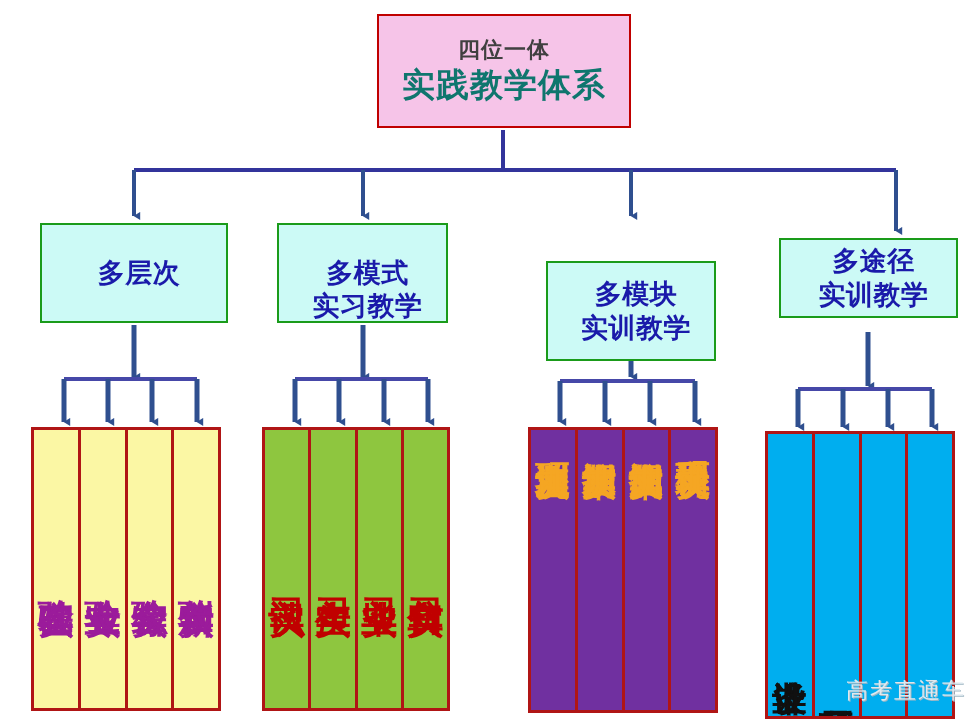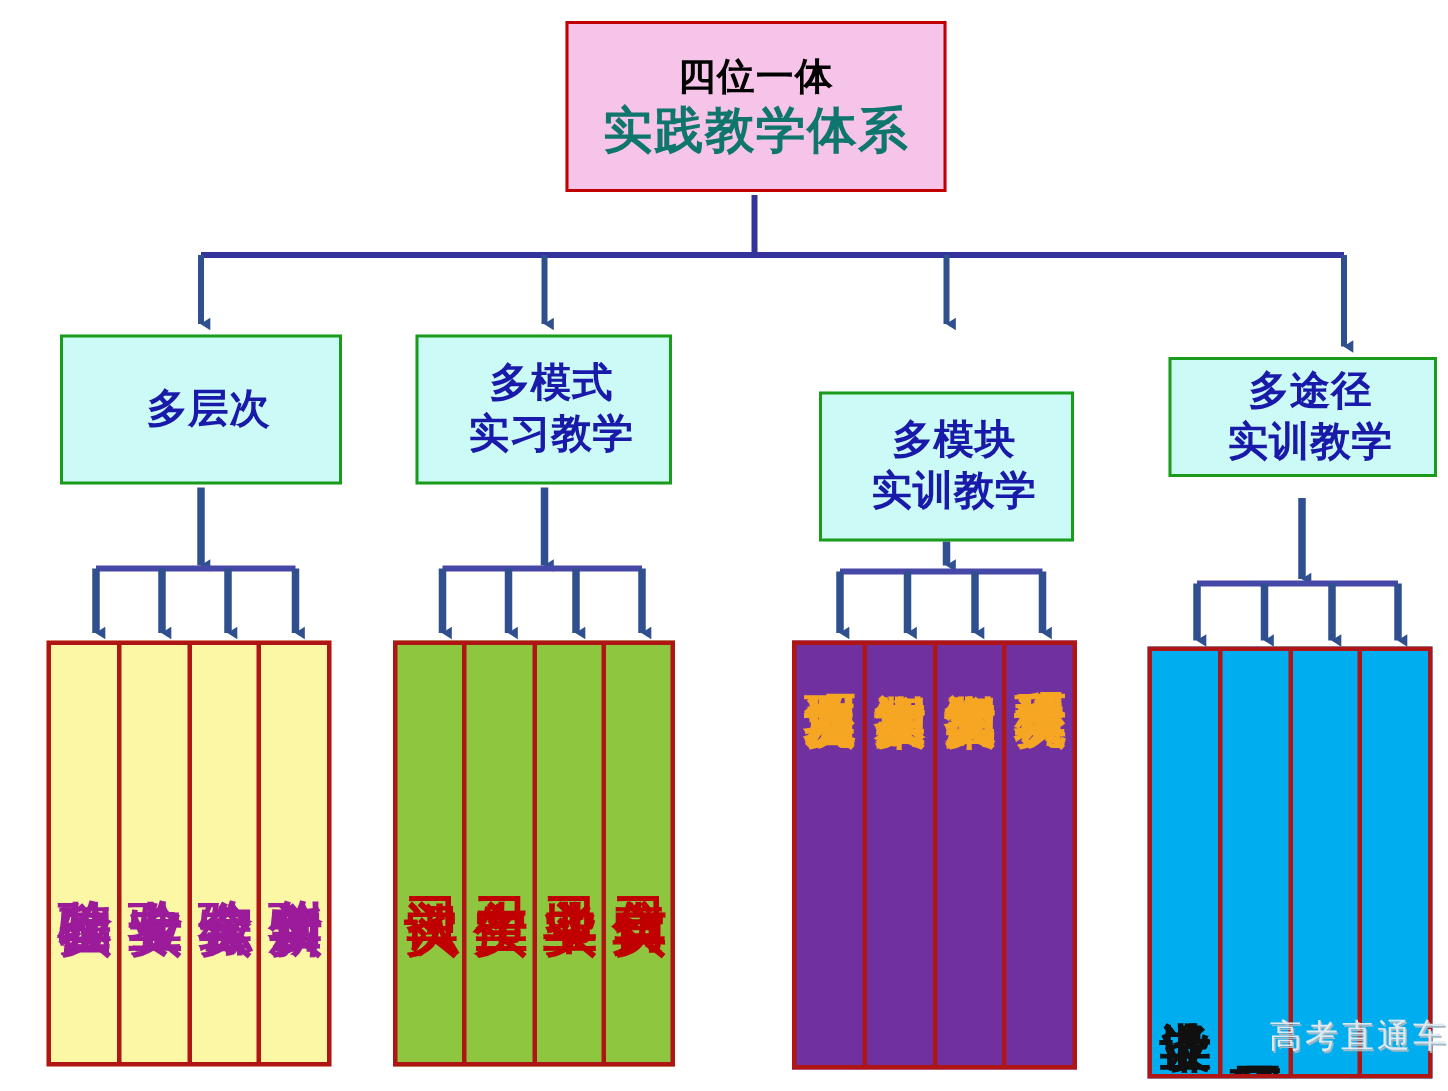--- a/index.html
+++ b/index.html
@@ -37,22 +37,22 @@
   
   .root-box {
     left: 377px;
     top: 14px;
     width: 254px;
     height: 114px;
     background: #f6c4e8;
     border: 2px solid #c00000;
   }
   .root-line1 {
-    color: #000000;
-    font-size: 25px;
+    color: #404040;
+    font-size: 22px;
     font-weight: bold;
     letter-spacing: 1px;
   }
   .root-line2 {
     color: #0f766e;
     font-size: 33px;
     font-weight: bold;
     letter-spacing: 1px;
     margin-top: 4px;
   }
@@ -67,21 +67,21 @@
   }
   .l2-box .l2-line {
     color: #1a1aaa;
     font-size: 27px;
     font-weight: bold;
     letter-spacing: 0.5px;
   }
   .l2-box .l2-line + .l2-line { margin-top: 3px; }
 
   #l2-0 { left: 40px;  width: 188px; }
-  #l2-1 { left: 277px; width: 171px; }
+  #l2-1 { left: 277px; width: 171px; justify-content: flex-end; }
   #l2-2 { left: 546px; width: 170px; margin-top: 38px; }
   #l2-3 { left: 779px; width: 179px; top: 238px; height: 80px; }
 
   
   .leaf-group {
     position: absolute;
     box-sizing: border-box;
     display: flex;
     flex-direction: row;
     border: 3px solid #b01515;

